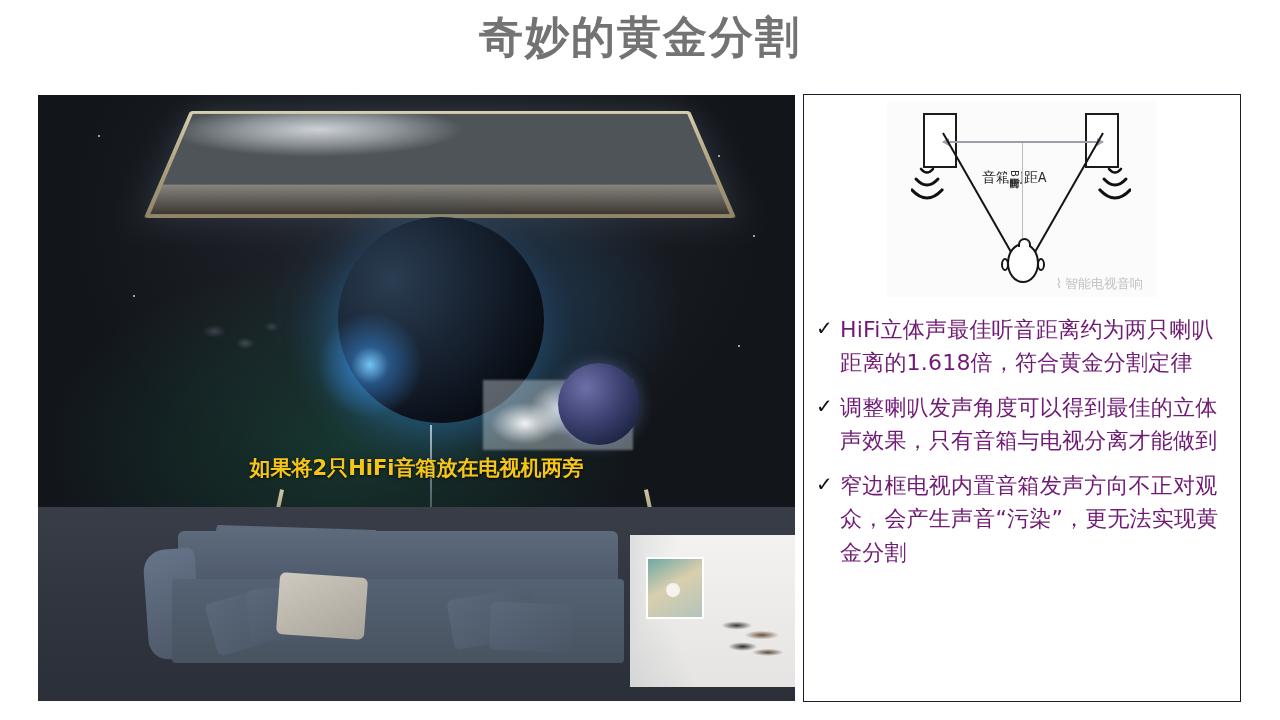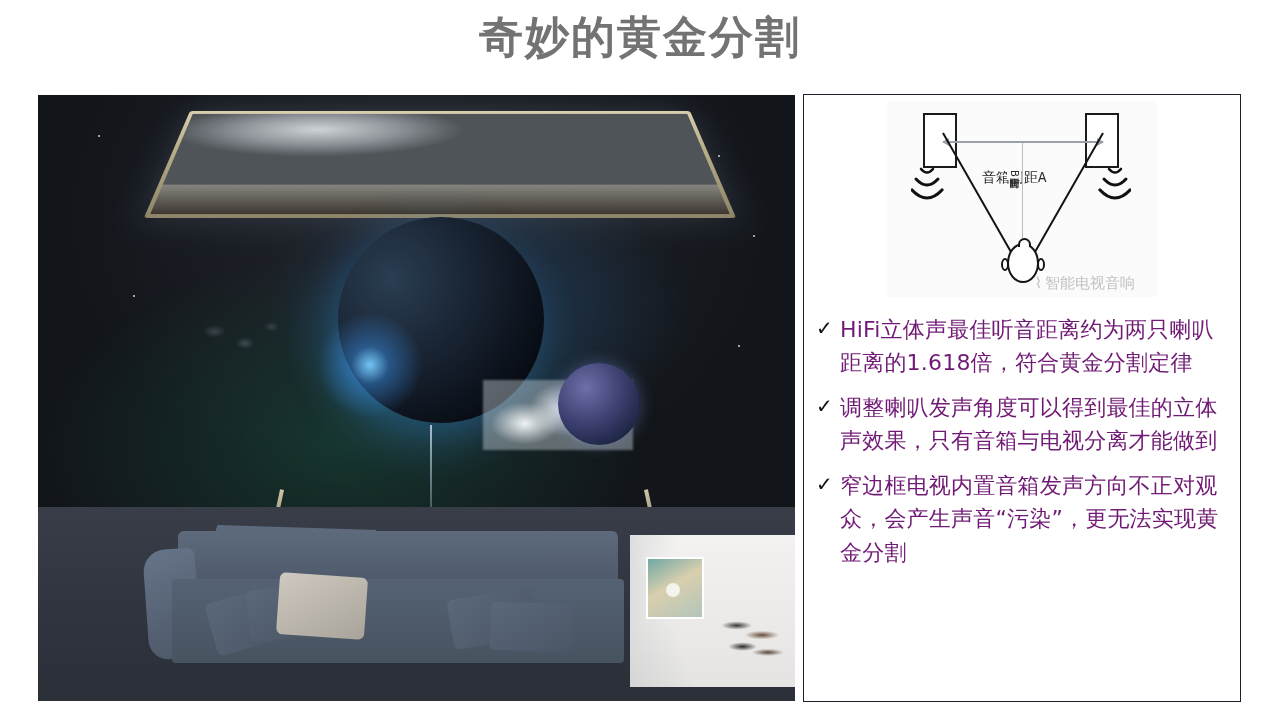--- a/index.html
+++ b/index.html
@@ -240,21 +240,21 @@
     position:absolute; top:13px; width:8px; height:13px;
     border:2.2px solid #151515; border-radius:50%; background:#fff;
   }
   .ear-l { left:-8px; }
   .ear-r { right:-8px; }
   .tuft {
     position:absolute; left:9px; top:-7px; width:13px; height:9px;
     border:2.2px solid #151515; border-bottom:none; border-radius:8px 8px 0 0; background:#fff;
   }
   .watermark {
-    position:absolute; right:22px; bottom:4px; font-size:15px; color:#c2c2c2;
+    position:absolute; right:14px; bottom:4px; font-size:13px; color:#c2c2c2;
     font-family:Liberation Serif, serif;
   }
   .wm-mark { margin-right:3px; }
 
   .bullets { margin:16px 14px 0 12px; }
   .bullet { display:flex; margin-bottom:11px; }
   .tick {
     flex:0 0 auto; width:24px; font-size:20px; color:#111; line-height:1.5;
     font-family:"DejaVu Sans",sans-serif;
   }
@@ -291,20 +291,21 @@
       <div class="tv-stand-r"></div>
       <div class="rocks"></div>
       <div class="planet-big"></div>
       <div class="planet-glow"></div>
       <div class="cloud"></div>
       <div class="planet-small"></div>
       <div class="beam"></div>
     </div>
 
     <div class="photo-overlay-text">
+      <div>如果将2只HiFi音箱放在电视机两旁</div>
     </div>
 
     <div class="photo-bottom">
       <div class="sofa">
         <div class="sofa-wedge"></div>
         <div class="sofa-back"></div>
         <div class="sofa-arm"></div>
         <div class="sofa-seat"></div>
         <div class="pillow p1"></div>
         <div class="pillow p2"></div>

